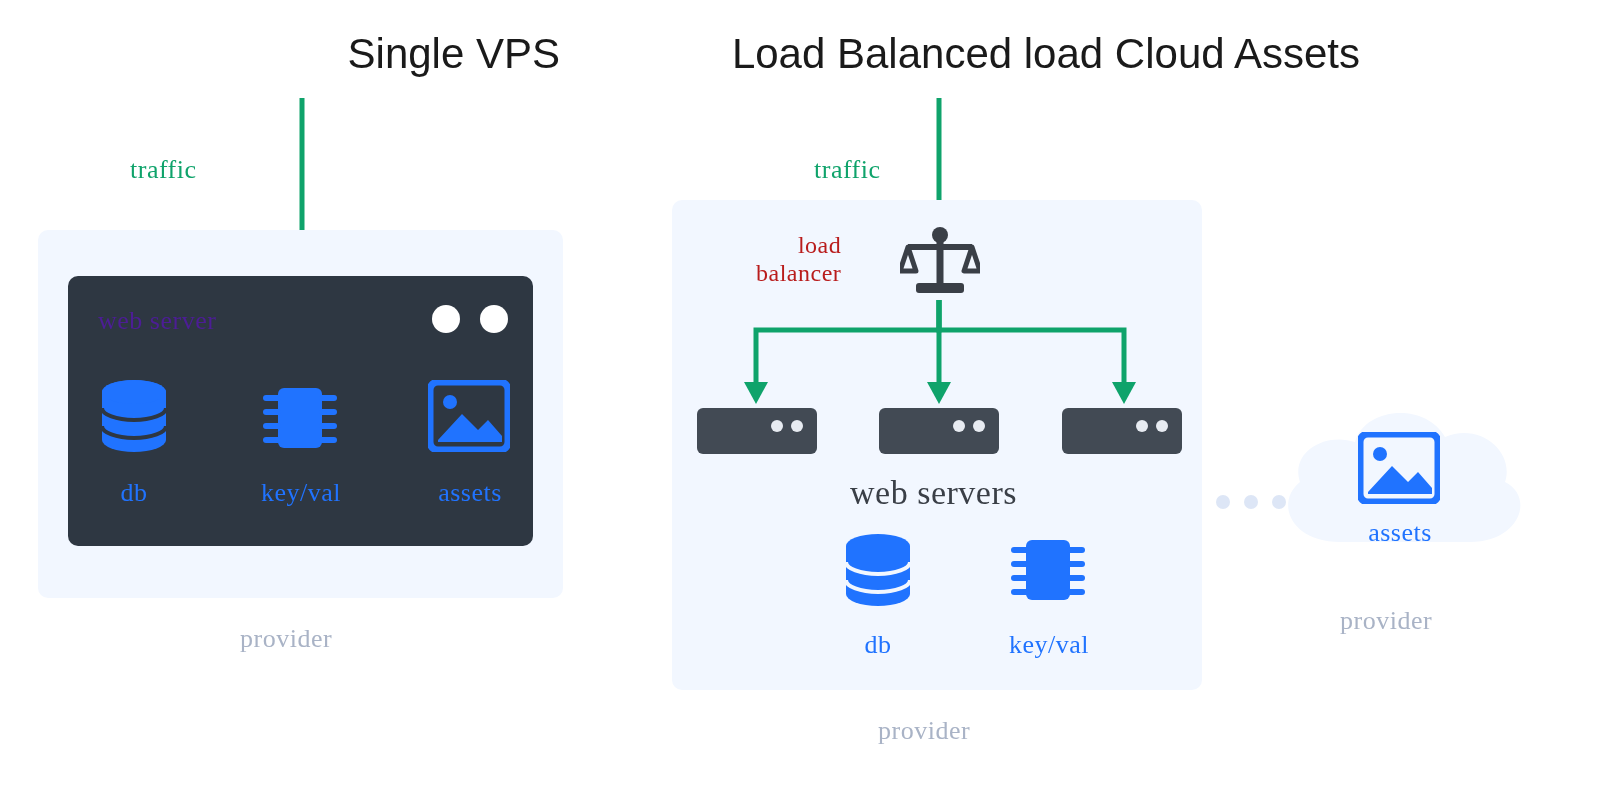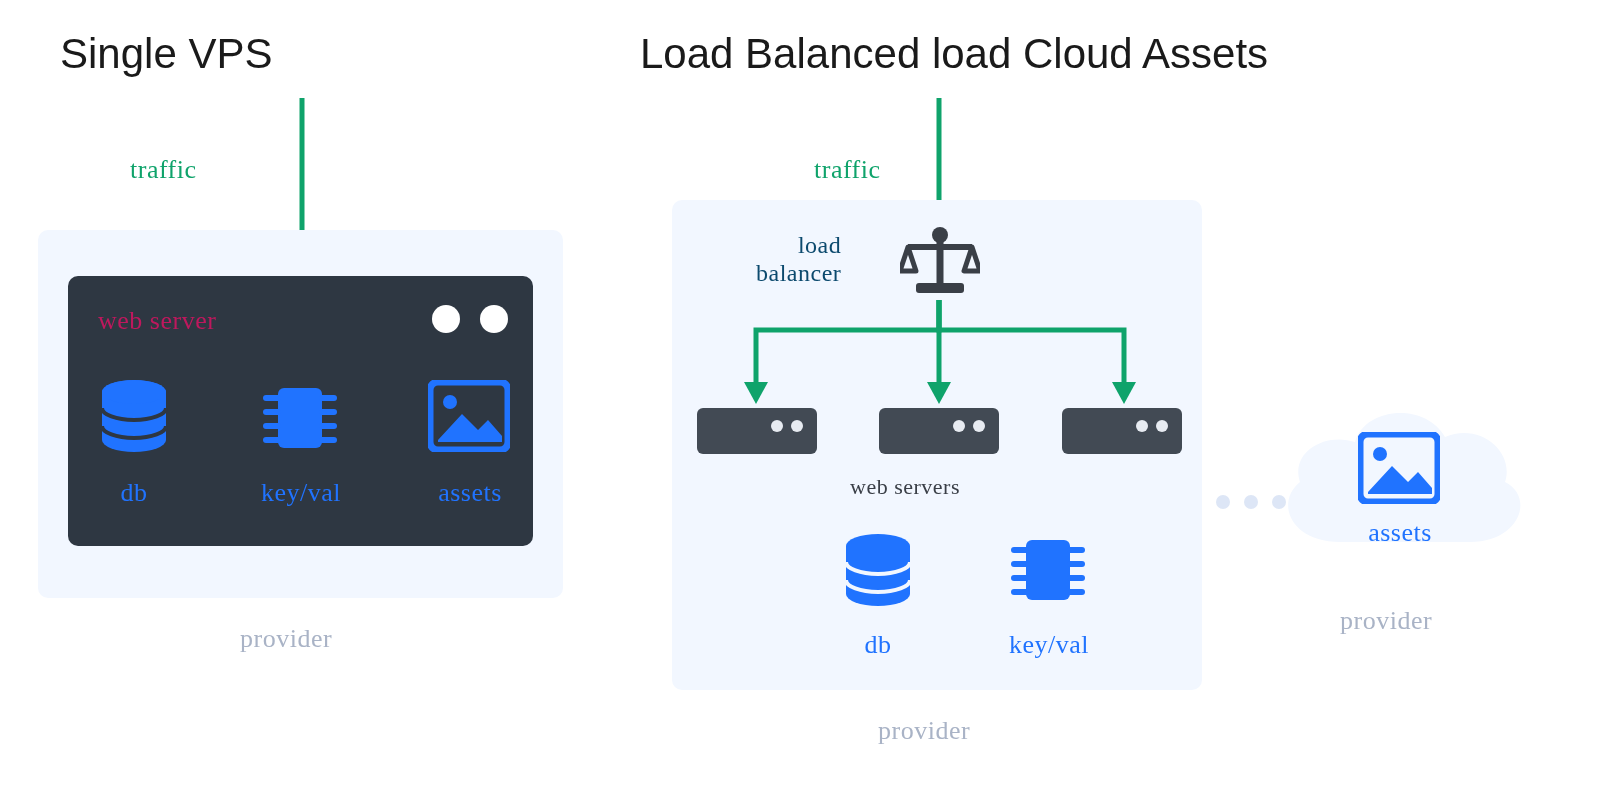--- a/index.html
+++ b/index.html
@@ -11,21 +11,21 @@
     font-family: -apple-system, "Helvetica Neue", Arial, sans-serif;
     font-weight: 300;
     position: relative;
   }
   .mono { font-family: Liberation Serif, serif; letter-spacing: 0.5px; }
   .title {
     position: absolute;
     font-size: 42px;
     color: #1a1a1a;
     font-weight: 300;
-    text-align: left;
+    text-align: right;
   }
   .traffic-label {
     position: absolute;
     color: #0fa36b;
     font-size: 26px;
     font-weight: 500;
   }
   .provider-label {
     position: absolute;
     color: #a9b3c6;
@@ -39,31 +39,31 @@
   .cloud {
     position: absolute;
   }
   .dark-server {
     position: absolute;
     background: #2e3742;
     border-radius: 10px;
   }
   .ws-label {
     position: absolute;
-    color: #be185d;
+    color: #4c1d95;
     font-size: 26px;
   }
   .ws-label-dark {
     position: absolute;
     color: #3a3f47;
-    font-size: 22px;
+    font-size: 34px;
   }
   .lb-label {
     position: absolute;
-    color: #0c4a6e;
+    color: #b91c1c;
     font-size: 24px;
     text-align: right;
     line-height: 1.15;
   }
   .dot {
     position: absolute;
     width: 28px; height: 28px;
     background: #ffffff;
     border-radius: 50%;
   }

